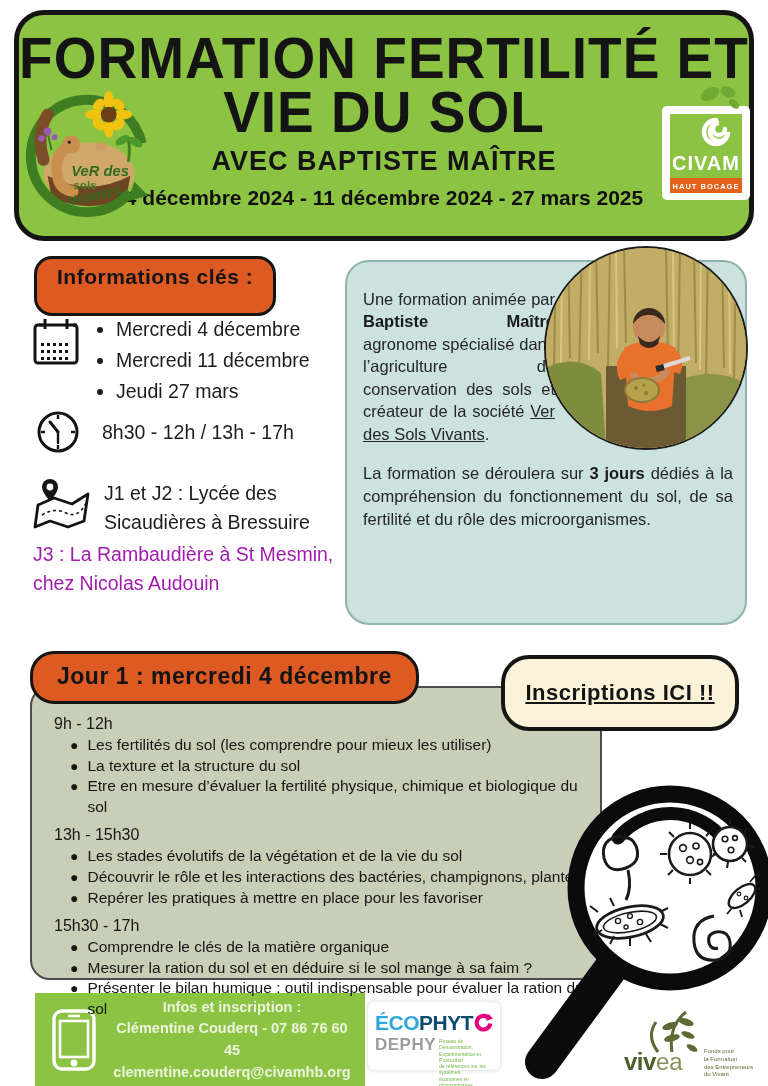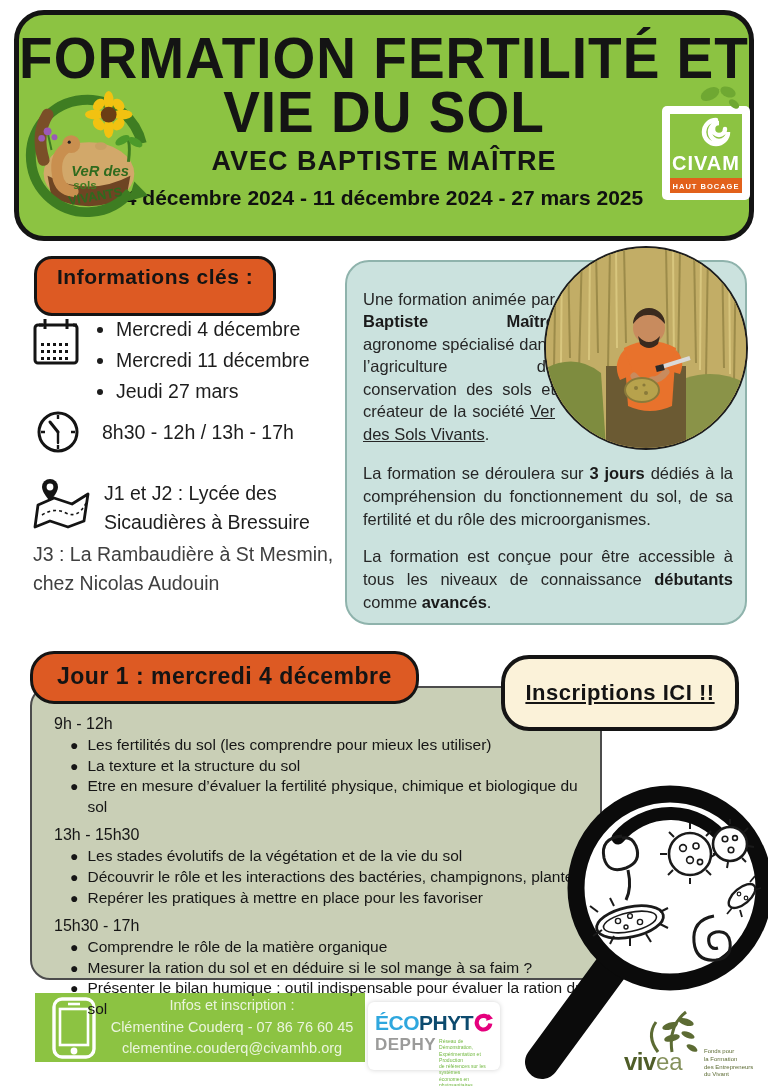--- a/index.html
+++ b/index.html
@@ -21,21 +21,21 @@
   
   .badge { background:#dd5a23; border:3px solid #141414; border-radius:18px; color:#141414; font-weight:700; }
   .keyinfo-badge { position:absolute; left:34px; top:256px; padding:6px 20px 24px; font-size:21px; letter-spacing:.5px; }
   .cal-icon   { position:absolute; left:33px; top:317px; width:46px; height:50px; }
   .date-list  { position:absolute; left:116px; top:314px; font-size:19.5px; color:#1d1d1d; line-height:1.58; }
   .date-list li { margin:0; }
   .clock-icon { position:absolute; left:36px; top:410px; width:44px; height:44px; }
   .hours-text { position:absolute; left:102px; top:421px; font-size:19.5px; color:#1d1d1d; }
   .map-icon   { position:absolute; left:32px; top:477px; width:60px; height:54px; }
   .loc-j1j2   { position:absolute; left:104px; top:479px; width:230px; font-size:19.5px; color:#1d1d1d; line-height:1.5; }
-  .loc-j3     { position:absolute; left:33px; top:540px; width:310px; font-size:19.5px; color:#404040; line-height:1.5; }
+  .loc-j3     { position:absolute; left:33px; top:540px; width:310px; font-size:19.5px; color:#a21caf; line-height:1.5; }
 
   
   .about-card { position:absolute; left:345px; top:260px; width:402px; height:365px;
     background:#cbe2de; border:2px solid #8fb3ac; border-radius:24px; }
   .about-intro { position:absolute; left:16px; top:26px; width:192px; font-size:16.5px; color:#262626;
     text-align:justify; line-height:1.36; }
   .about-p1 { position:absolute; left:16px; top:200px; width:370px; font-size:16.5px; color:#262626; text-align:justify; line-height:1.38; }
   .about-p2 { position:absolute; left:16px; top:283px; width:370px; font-size:16.5px; color:#262626; text-align:justify; line-height:1.38; }
   .about-card b { font-weight:700; color:#1a1a1a; }
   .u { text-decoration:underline; }
@@ -52,22 +52,22 @@
   .session-item .dot { font-size:14px; line-height:1.45; }
 
   .inscriptions-badge { position:absolute; left:501px; top:655px; width:238px; height:76px;
     background:#fbf2d9; border:4px solid #141414; border-radius:28px; z-index:3;
     display:flex; align-items:center; justify-content:center; }
   .inscriptions-badge span { font-size:22px; font-weight:700; color:#141414; text-decoration:underline; letter-spacing:.5px; }
 
   .magnifier { position:absolute; left:518px; top:766px; width:252px; height:320px; z-index:4; }
 
   
-  .contact-card { position:absolute; left:35px; top:993px; width:330px; height:69px; background:#8cc342;
-    display:flex; align-items:center; padding:0 10px 0 16px; gap:12px; }
+  .contact-card { position:absolute; left:35px; top:993px; width:330px; height:94px; background:#8cc342;
+    display:flex; align-items:center; padding:0 10px 0 16px; gap:12px;font-weight:bold; }
   .phone-icon { width:46px; height:64px; flex:0 0 auto; }
   .contact-text { flex:1; text-align:center; font-size:14.5px; color:rgba(255,255,255,.82); line-height:1.5; }
 
   .ecophyto-card { position:absolute; left:368px; top:1002px; width:132px; height:68px; background:#fff;
     border-radius:6px; box-shadow:0 0 5px rgba(0,0,0,.18); padding:9px 7px 0; }
   .eco-row1 { display:flex; align-items:center; }
   .eco-blue  { font-size:21px; font-weight:900; color:#2fa7de; letter-spacing:-.5px; }
   .eco-green { font-size:21px; font-weight:900; color:#0c4a6e; letter-spacing:-.5px; }
   .eco-o { width:20px; height:20px; margin-left:1px; }
   .eco-row2 { display:flex; align-items:flex-start; gap:3px; margin-top:0; }
@@ -190,21 +190,20 @@
     <path d="M10,38 Q22,30 34,36 T54,26" fill="none" stroke="#141414" stroke-width="1.6" stroke-dasharray="3 3"></path>
     <path d="M18,2 a8,8 0 0,1 8,8 c0,6 -8,14 -8,14 c0,0 -8,-8 -8,-14 a8,8 0 0,1 8,-8 z" fill="#141414"></path>
     <circle cx="18" cy="10" r="3.4" fill="#ffffff"></circle>
   </svg>
   <div class="loc-j1j2">J1 et J2 : Lycée des Sicaudières à Bressuire</div>
   <div class="loc-j3">J3 : La Rambaudière à St Mesmin, chez Nicolas Audouin</div>
 
   <section class="about-card">
     <p class="about-intro"><span>Une formation animée par </span><b>Baptiste Maître</b><span> agronome spécialisé dans l’agriculture de conservation des sols et créateur de la société </span><span class="u">Ver des Sols Vivants</span><span>.</span></p>
     <p class="about-p1"><span>La formation se déroulera sur </span><b>3 jours</b><span> dédiés à la compréhension du fonctionnement du sol, de sa fertilité et du rôle des microorganismes.</span></p>
-    <p class="about-p2"><span>La formation est conçue pour être accessible à tous les niveaux de connaissance </span><b>débutants</b><span> comme </span><b>avancés</b><span>.</span></p>
   </section>
 
   <div class="trainer-photo">
     <svg viewBox="0 0 200 200" width="200" height="200">
       <rect width="200" height="200" fill="#c2ad66"></rect>
       <g stroke="#9c8b4a" stroke-width="2">
         <line x1="10" y1="0" x2="8" y2="120"></line>
           <line x1="22" y1="0" x2="24" y2="110"></line>
           <line x1="36" y1="0" x2="33" y2="125"></line>
         <line x1="50" y1="0" x2="52" y2="105"></line>
@@ -277,21 +276,21 @@
         </div>
       <div class="session-item">
           <span class="dot">●</span>
           <span>Repérer les pratiques à mettre en place pour les favoriser</span>
         </div>
     </div>
     <div class="session">
       <div class="session-time">15h30 - 17h</div>
       <div class="session-item">
           <span class="dot">●</span>
-          <span>Comprendre le rôle de la matière organique</span>
+          <span>Comprendre le clés de la matière organique</span>
         </div>
       <div class="session-item">
           <span class="dot">●</span>
           <span>Mesurer la ration du sol et en déduire si le sol mange à sa faim ?</span>
         </div>
       <div class="session-item">
           <span class="dot">●</span>
           <span>Présenter le bilan humique : outil indispensable pour évaluer la ration du sol</span>
         </div>
     </div>

